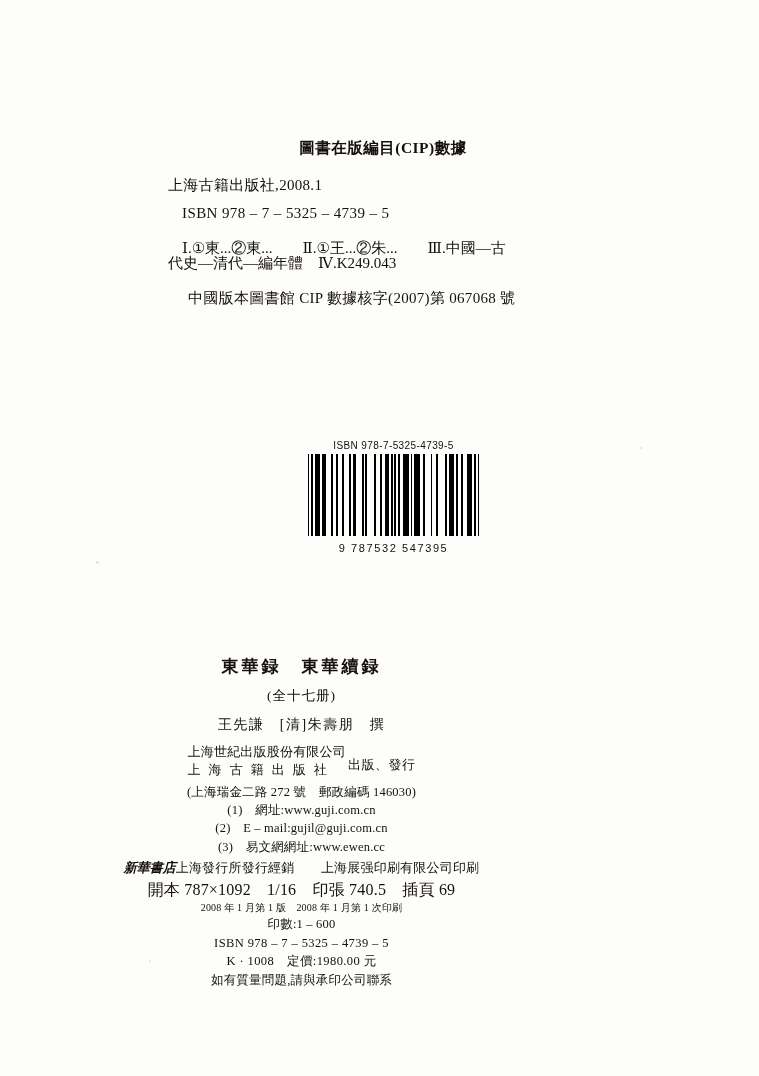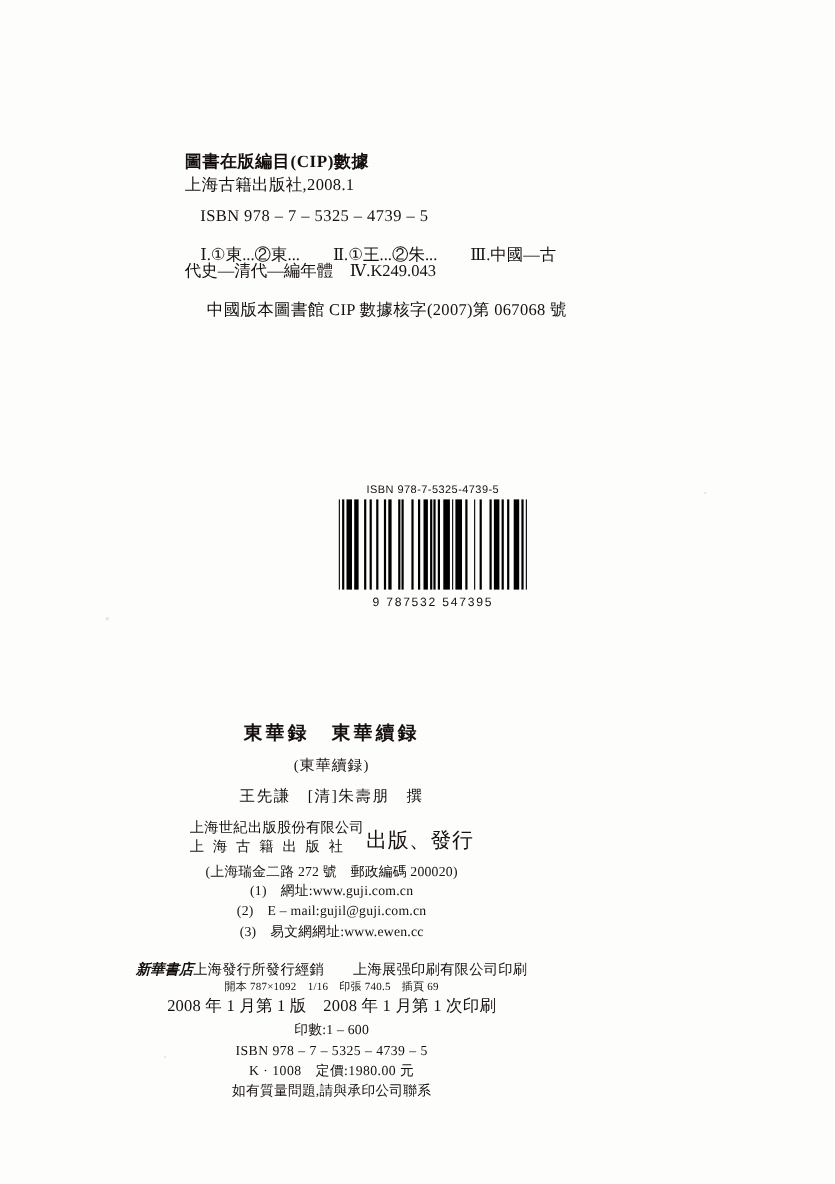--- a/index.html
+++ b/index.html
@@ -29,21 +29,22 @@
     left: 168px;
     top: 140px;
     width: 430px;
     font-size: 15px;
     line-height: 1.0;
   }
   .cip-title {
     font-weight: bold;
     font-size: 15.5px;
     letter-spacing: 0.5px;
-    margin-bottom: 6px;
+    margin-bottom: 22px;
+    text-align: center;
   }
   .cip-line {
     font-size: 15px;
     letter-spacing: 0.3px;
     margin-bottom: 3px;
     white-space: pre;
   }
   .cip-line.indent {
     text-indent: 14px;
   }
@@ -133,49 +134,48 @@
   .pub-lines {
     display: inline-block;
     vertical-align: middle;
     text-align: left;
   }
   .pub-line1 { font-size: 13px; letter-spacing: 0.2px; }
   .pub-line2 { font-size: 13px; letter-spacing: 2.4px; }
   .pub-suffix {
     display: inline-block;
     vertical-align: middle;
-    font-size: 19px;
+    font-size: 13px;
     letter-spacing: 0.5px;
     padding-left: 2px;
     padding-top: 9px;
-    font-family: Liberation Mono, monospace;
   }
   .col-addr {
     font-size: 12.5px;
     letter-spacing: 0.2px;
     margin-top: 1px;
   }
   .col-web {
     font-size: 12.5px;
     letter-spacing: 0.2px;
   }
   .col-dist {
     font-size: 13px;
-    margin-top: 16px;
+    margin-top: 3px;
     letter-spacing: 0.2px;
   }
   .col-dist .xinhua {
     font-family: "Liberation Serif", serif;
     font-weight: bold;
     font-style: italic;
     letter-spacing: 0px;
     font-size: 13px;
   }
-  .col-spec { font-size: 10px; letter-spacing: 0.2px; }
-  .col-edition { font-size: 15px; letter-spacing: 0.2px; }
+  .col-spec { font-size: 16px; letter-spacing: 0.2px; }
+  .col-edition { font-size: 10px; letter-spacing: 0.2px; }
   .col-print { font-size: 12.5px; letter-spacing: 0.2px; }
   .col-isbn { font-size: 12.5px; letter-spacing: 0.4px; margin-top: 1px;}
   .col-price { font-size: 12.5px; letter-spacing: 0.4px; }
   .col-note { font-size: 12.5px; letter-spacing: 0.2px; text-align: center; }
 
   
   .speckle {
     position: absolute;
     background: #cfcfcf;
     border-radius: 50%;
@@ -235,31 +235,31 @@
         <i style="left:153.89px;width:1.81px;"></i>
         <i style="left:159.33px;width:5.43px;"></i>
         <i style="left:166.57px;width:1.81px;"></i>
         <i style="left:170.19px;width:1.81px;"></i>
       </div>
     <div class="barcode-digits">9 787532 547395</div>
   </div>
 
   <div class="colophon">
     <div class="col-title">東華録　東華續録</div>
-    <div class="col-volumes">(東華續録)</div>
+    <div class="col-volumes">(全十七册)</div>
     <div class="col-authors">王先謙　[清]朱壽朋　撰</div>
 
     <div class="publisher-row">
       <span class="pub-lines">
         <span class="pub-line1" style="display:block;">上海世紀出版股份有限公司</span>
         <span class="pub-line2" style="display:block;">上 海 古 籍 出 版 社</span>
       </span><span class="pub-suffix">出版、發行</span>
     </div>
 
-    <div class="col-addr">(上海瑞金二路 272 號　郵政編碼 200020)</div>
+    <div class="col-addr">(上海瑞金二路 272 號　郵政編碼 146030)</div>
     <div class="col-web">(1)　網址:www.guji.com.cn</div>
     <div class="col-web">(2)　E – mail:gujil@guji.com.cn</div>
     <div class="col-web">(3)　易文網網址:www.ewen.cc</div>
 
     <div class="col-dist">
       <span class="xinhua">新華書店</span><span>上海發行所發行經銷　　上海展强印刷有限公司印刷</span>
     </div>
 
     <div class="col-spec">開本 787×1092　1/16　印張 740.5　插頁 69</div>
     <div class="col-edition">2008 年 1 月第 1 版　2008 年 1 月第 1 次印刷</div>

